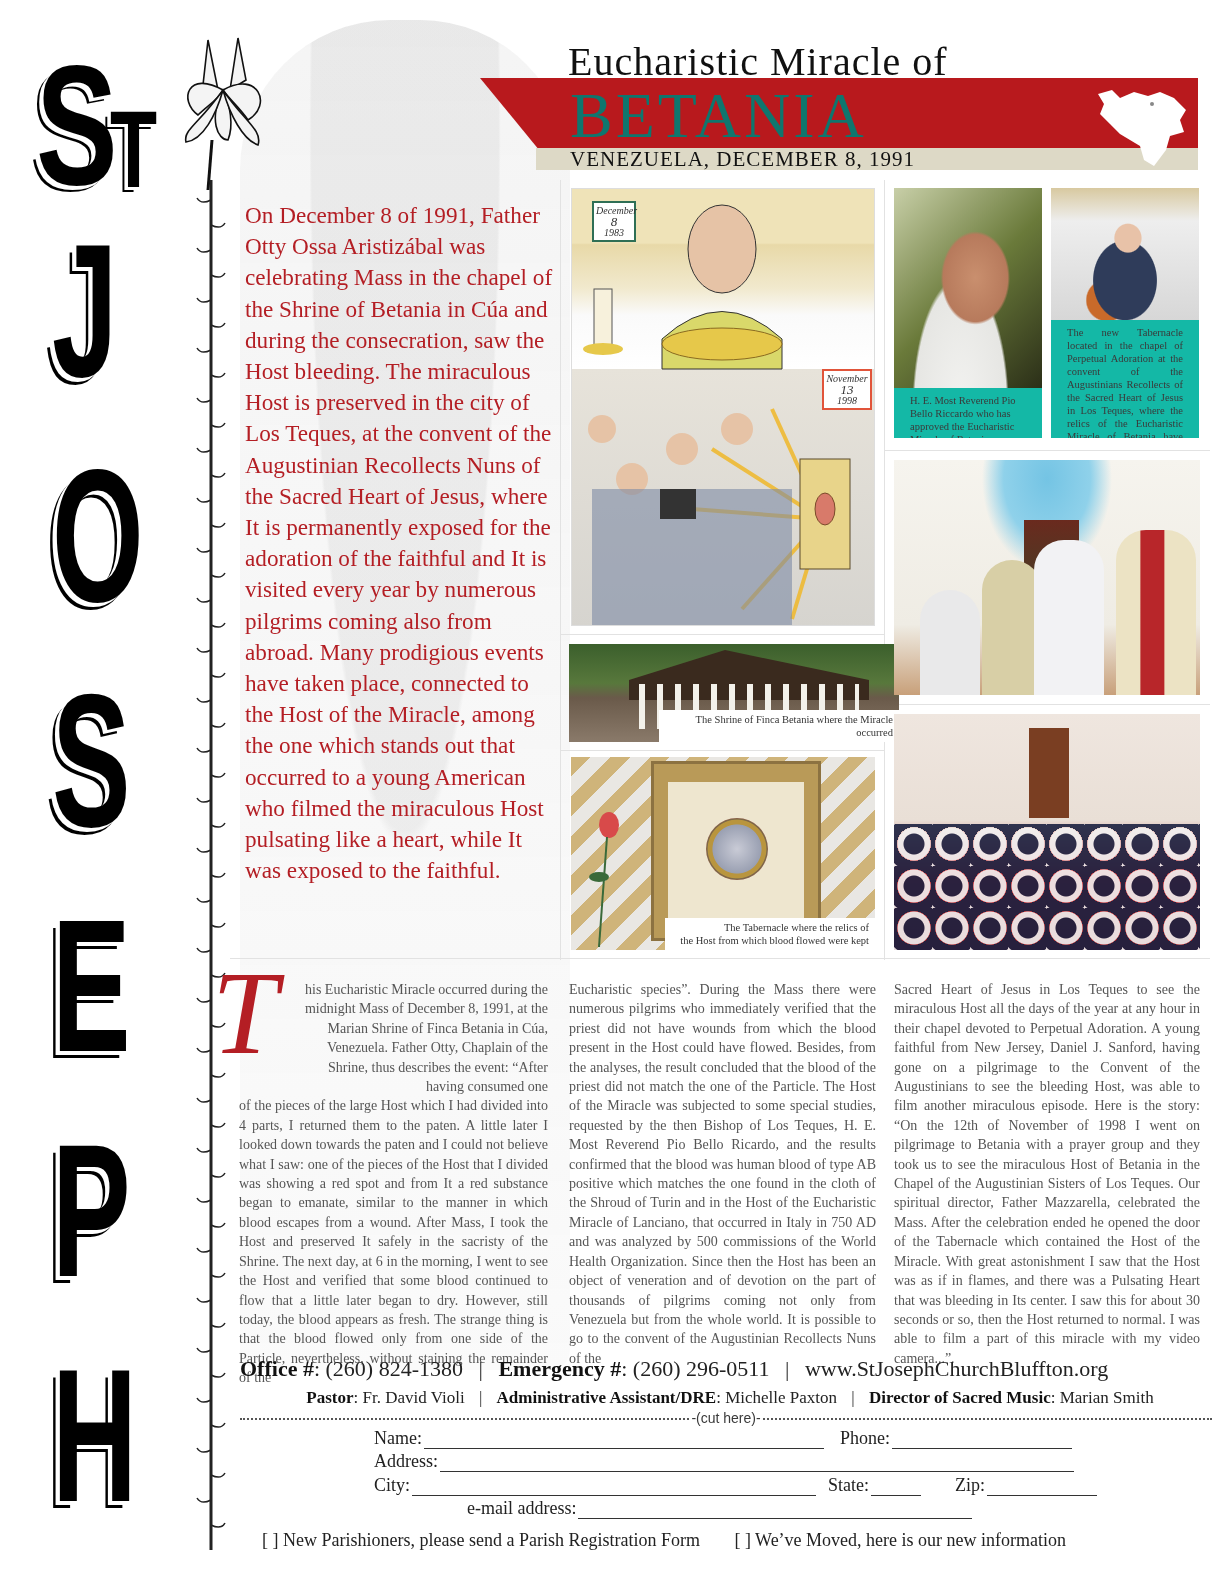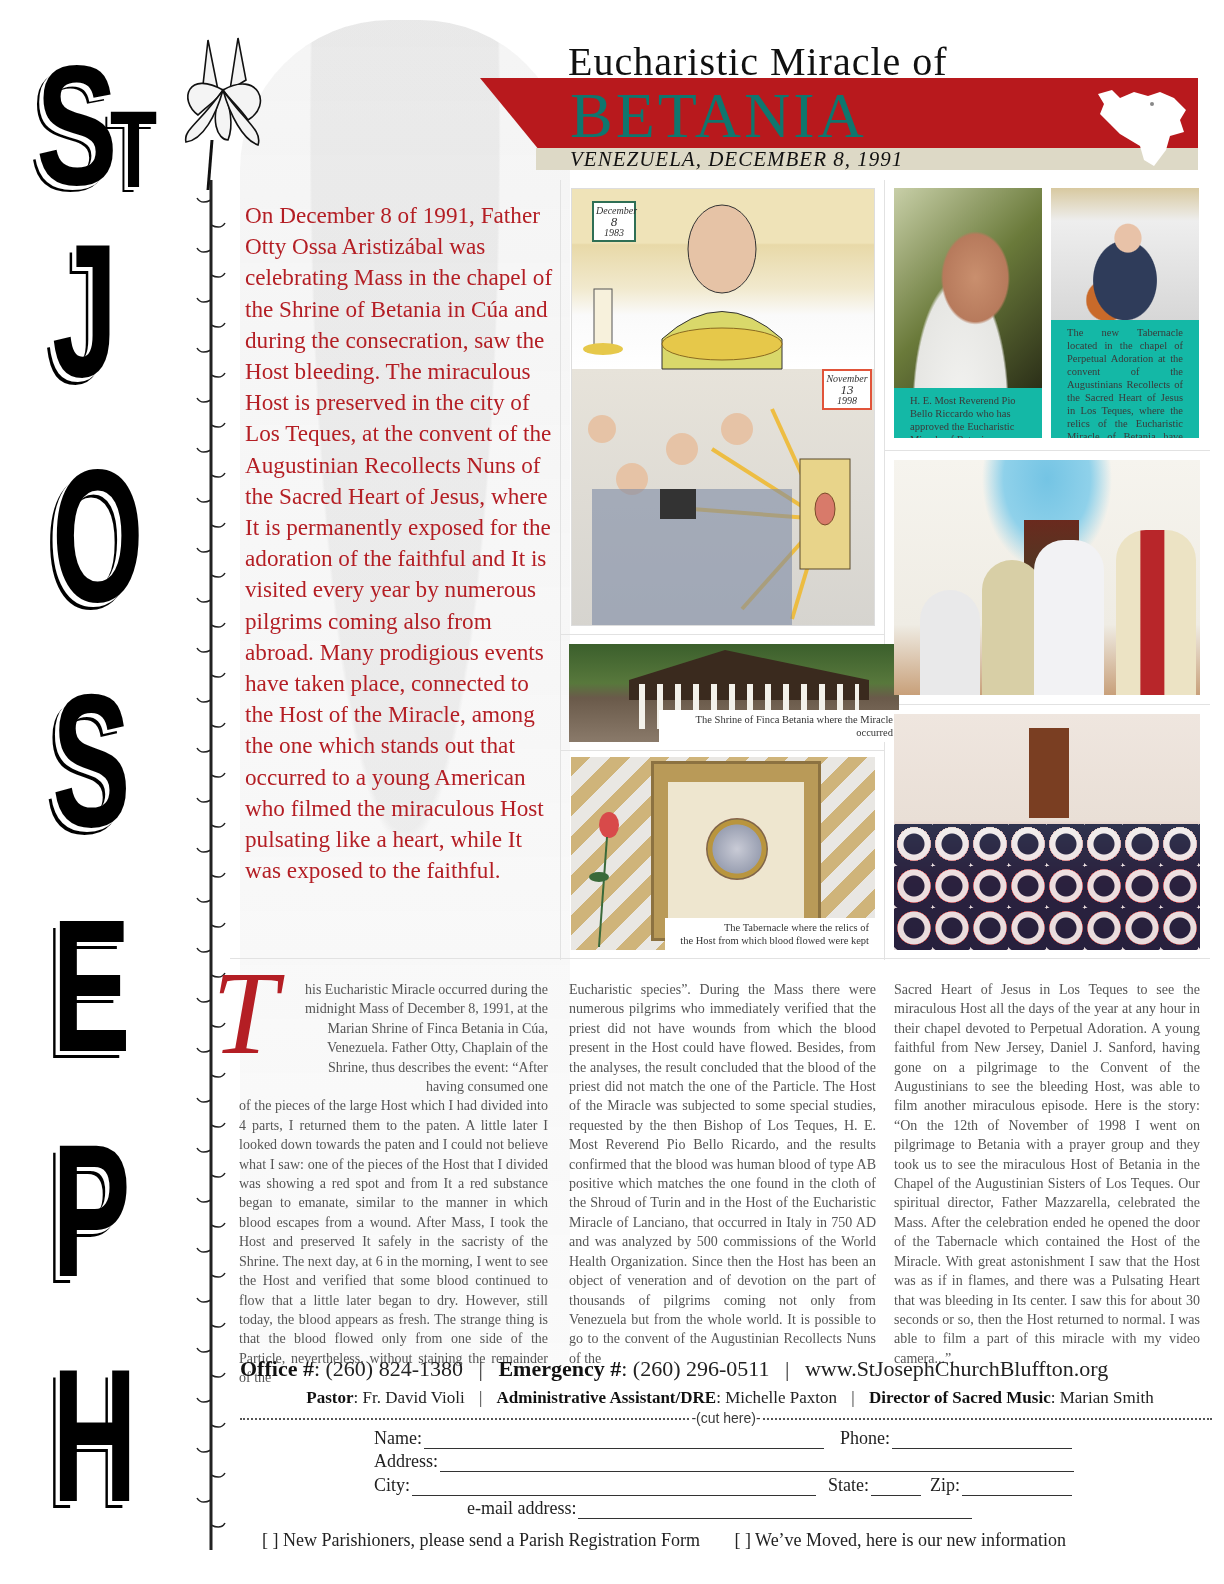--- a/index.html
+++ b/index.html
@@ -21,21 +21,21 @@
   .watermark { position: absolute; left: 240px; top: 20px; width: 330px; height: 1350px; background:
       radial-gradient(ellipse at 50% 8%, rgba(200,200,200,0.25) 0, rgba(200,200,200,0.25) 40%, transparent 41%),
       linear-gradient(180deg, rgba(225,225,225,0.35), rgba(235,235,235,0.25)); border-radius: 150px 150px 20px 20px; }
 
   
   .hdr-small { position: absolute; left: 568px; top: 38px; font-size: 40px; color: #111; letter-spacing: 1px; }
   .banner { position: absolute; left: 480px; top: 78px; width: 718px; height: 92px; }
   .banner .red { position: absolute; left: 0; top: 0; width: 718px; height: 70px; background: #b8191d; clip-path: polygon(0 0, 100% 0, 100% 100%, 8% 100%); }
   .banner .beige { position: absolute; left: 56px; top: 70px; width: 662px; height: 22px; background: #ddd9c6; }
   .banner .big { position: absolute; left: 90px; top: 6px; font-size: 64px; color: #0f766e; letter-spacing: 3px; line-height: 1; }
-  .banner .sub { position: absolute; left: 90px; top: 70px; font-size: 21px; color: #111; letter-spacing: 1px; line-height: 22px; font-style: italic; }
+  .banner .sub { position: absolute; left: 90px; top: 70px; font-size: 21px; color: #111; letter-spacing: 1px; line-height: 22px; }
   .banner .map { position: absolute; right: 8px; top: 2px; width: 100px; height: 90px; }
 
   
   .intro { position: absolute; left: 245px; top: 200px; width: 315px; font-size: 23.2px; line-height: 31.2px; color: #b41e24; }
 
   
   .vline { position: absolute; width: 1px; background: #e2e2e2; }
   .hline { position: absolute; height: 1px; background: #e2e2e2; }
 
   .photo { position: absolute; overflow: hidden; }
@@ -284,21 +284,21 @@
       <span class="line" style="width:634px"></span>
   </div>
   <div class="frow" style="left:0; top:47px;">
     <span class="lbl">City:</span>
       <span class="line" style="width:404px"></span>
   </div>
   <div class="frow" style="left:454px; top:47px;">
     <span class="lbl">State:</span>
       <span class="line" style="width:50px"></span>
   </div>
-  <div class="frow" style="left:556px; top:47px;">
+  <div class="frow" style="left:581px; top:47px;">
     <span class="lbl">Zip:</span>
       <span class="line" style="width:110px"></span>
   </div>
   <div class="frow" style="left:93px; top:70px;">
     <span class="lbl">e-mail address:</span>
       <span class="line" style="width:394px"></span>
   </div>
 </div>
 
 <div class="checks">

